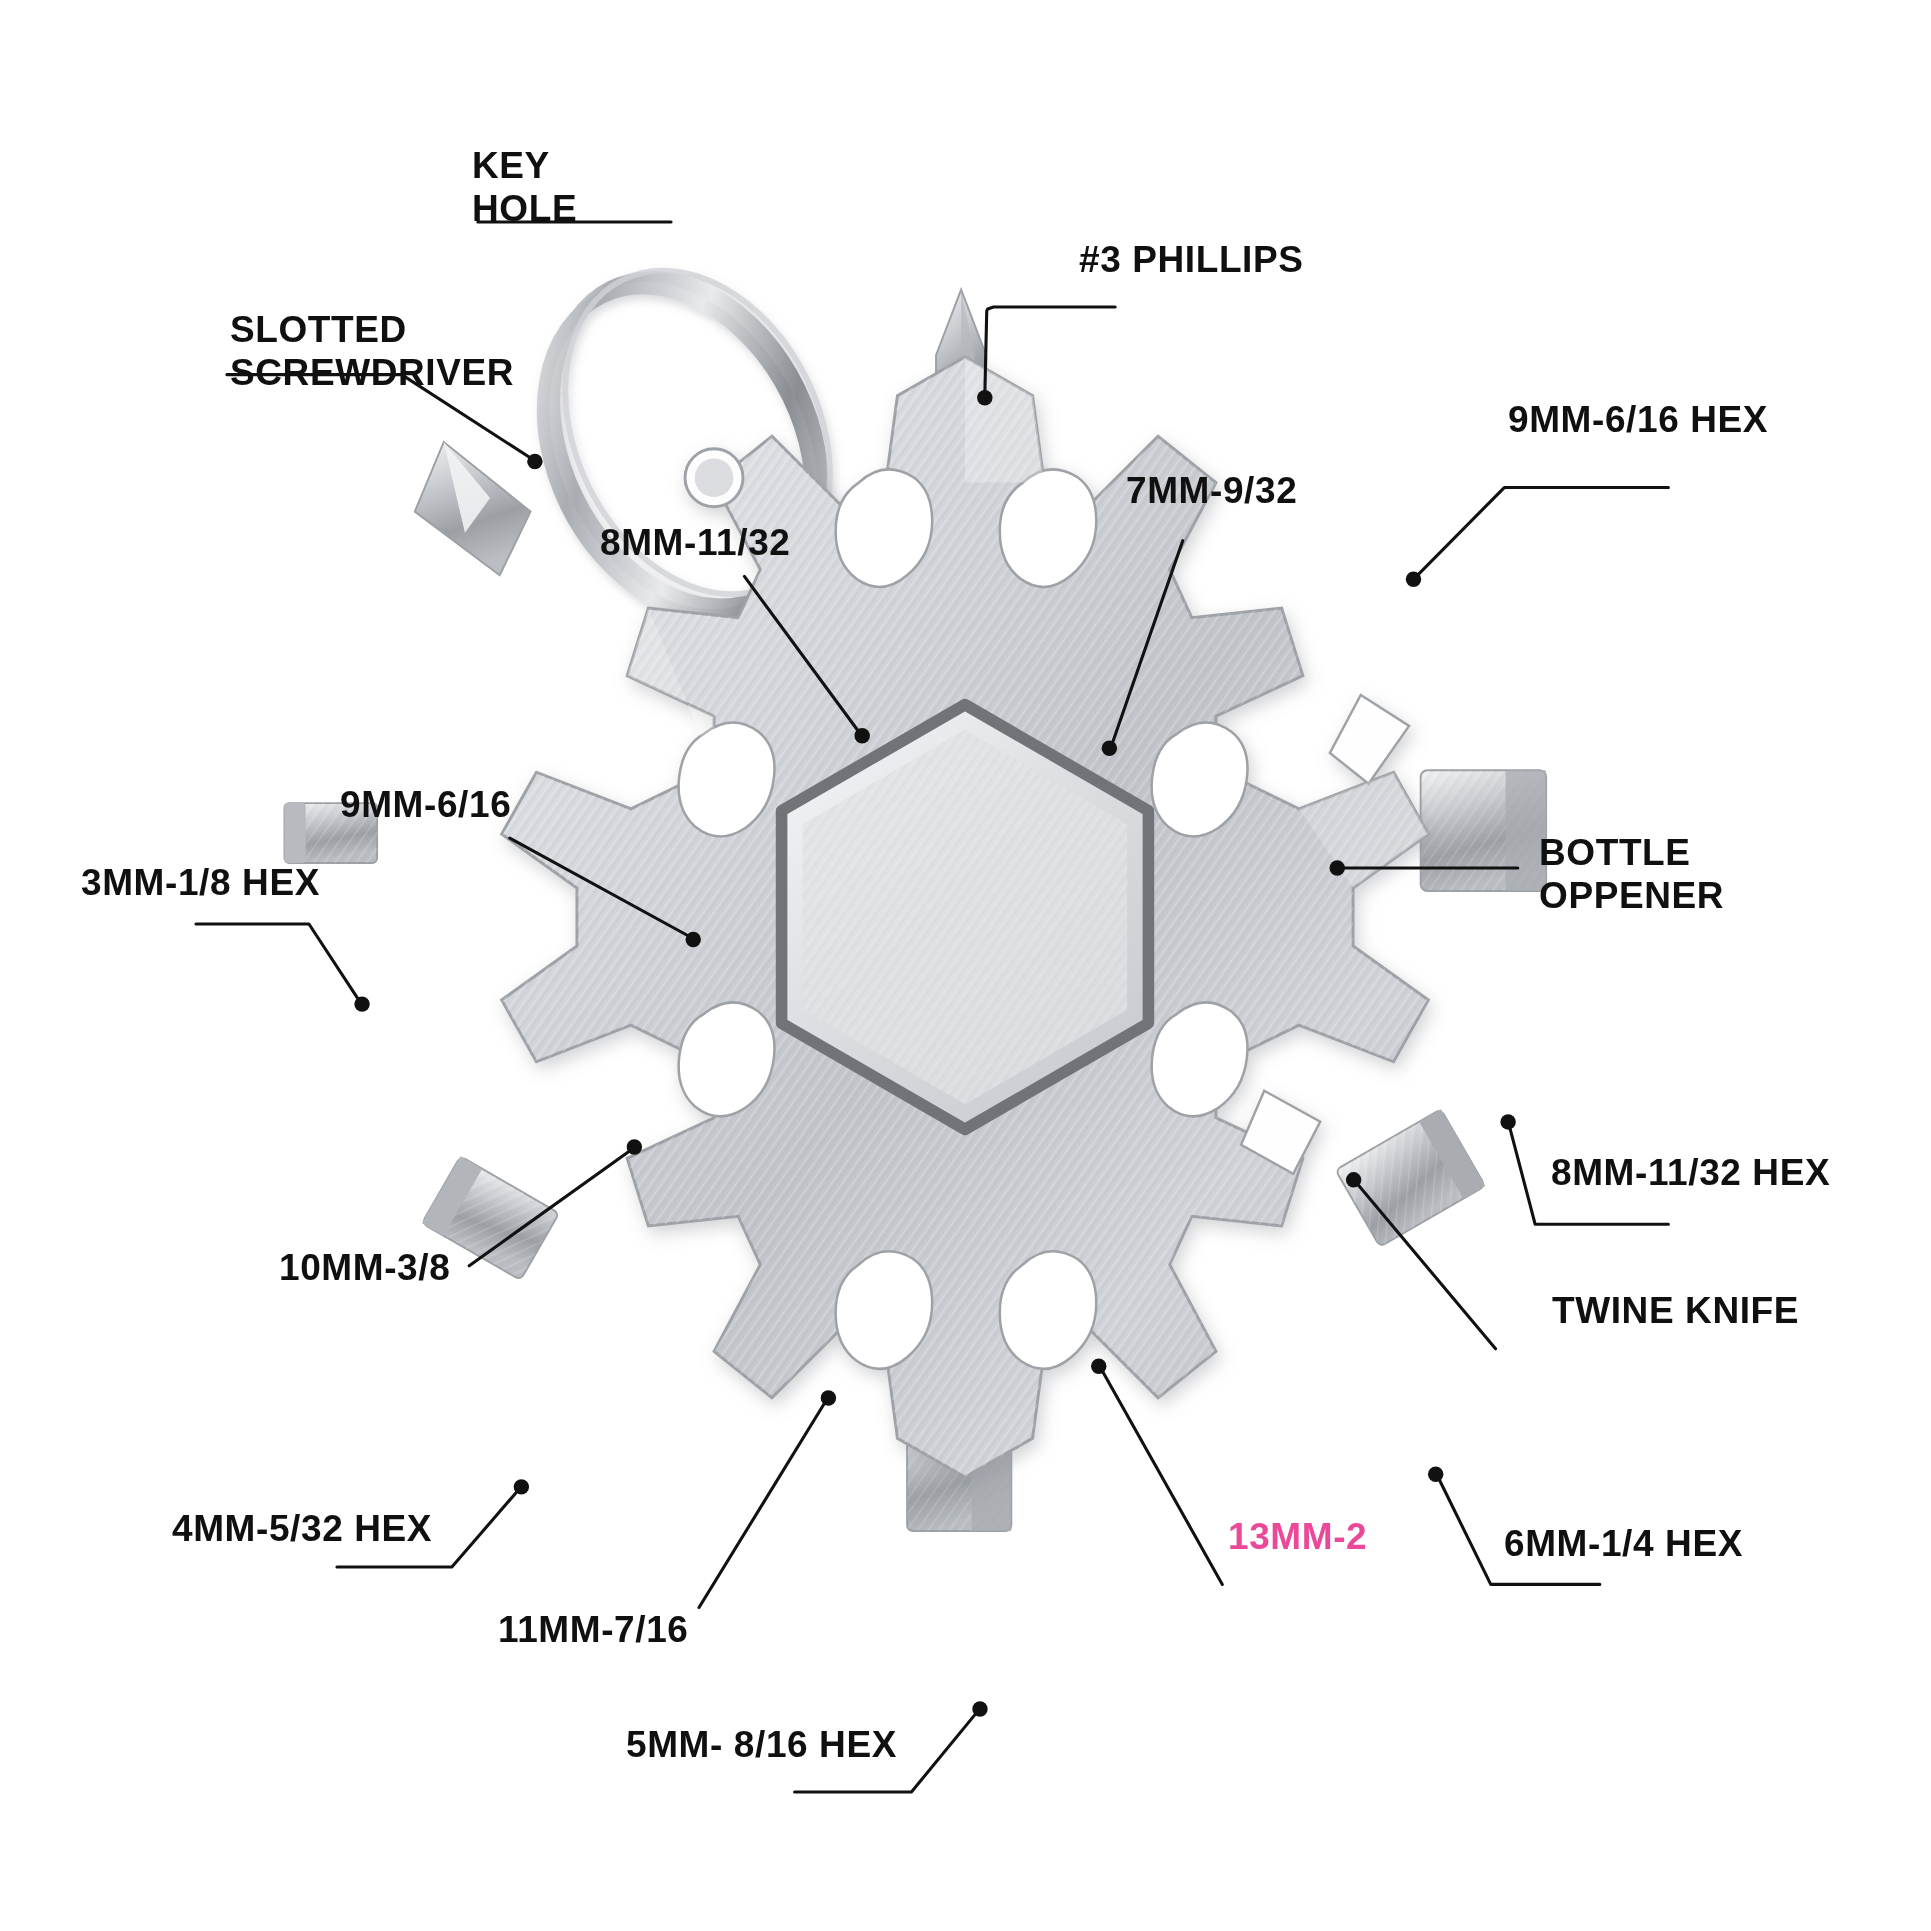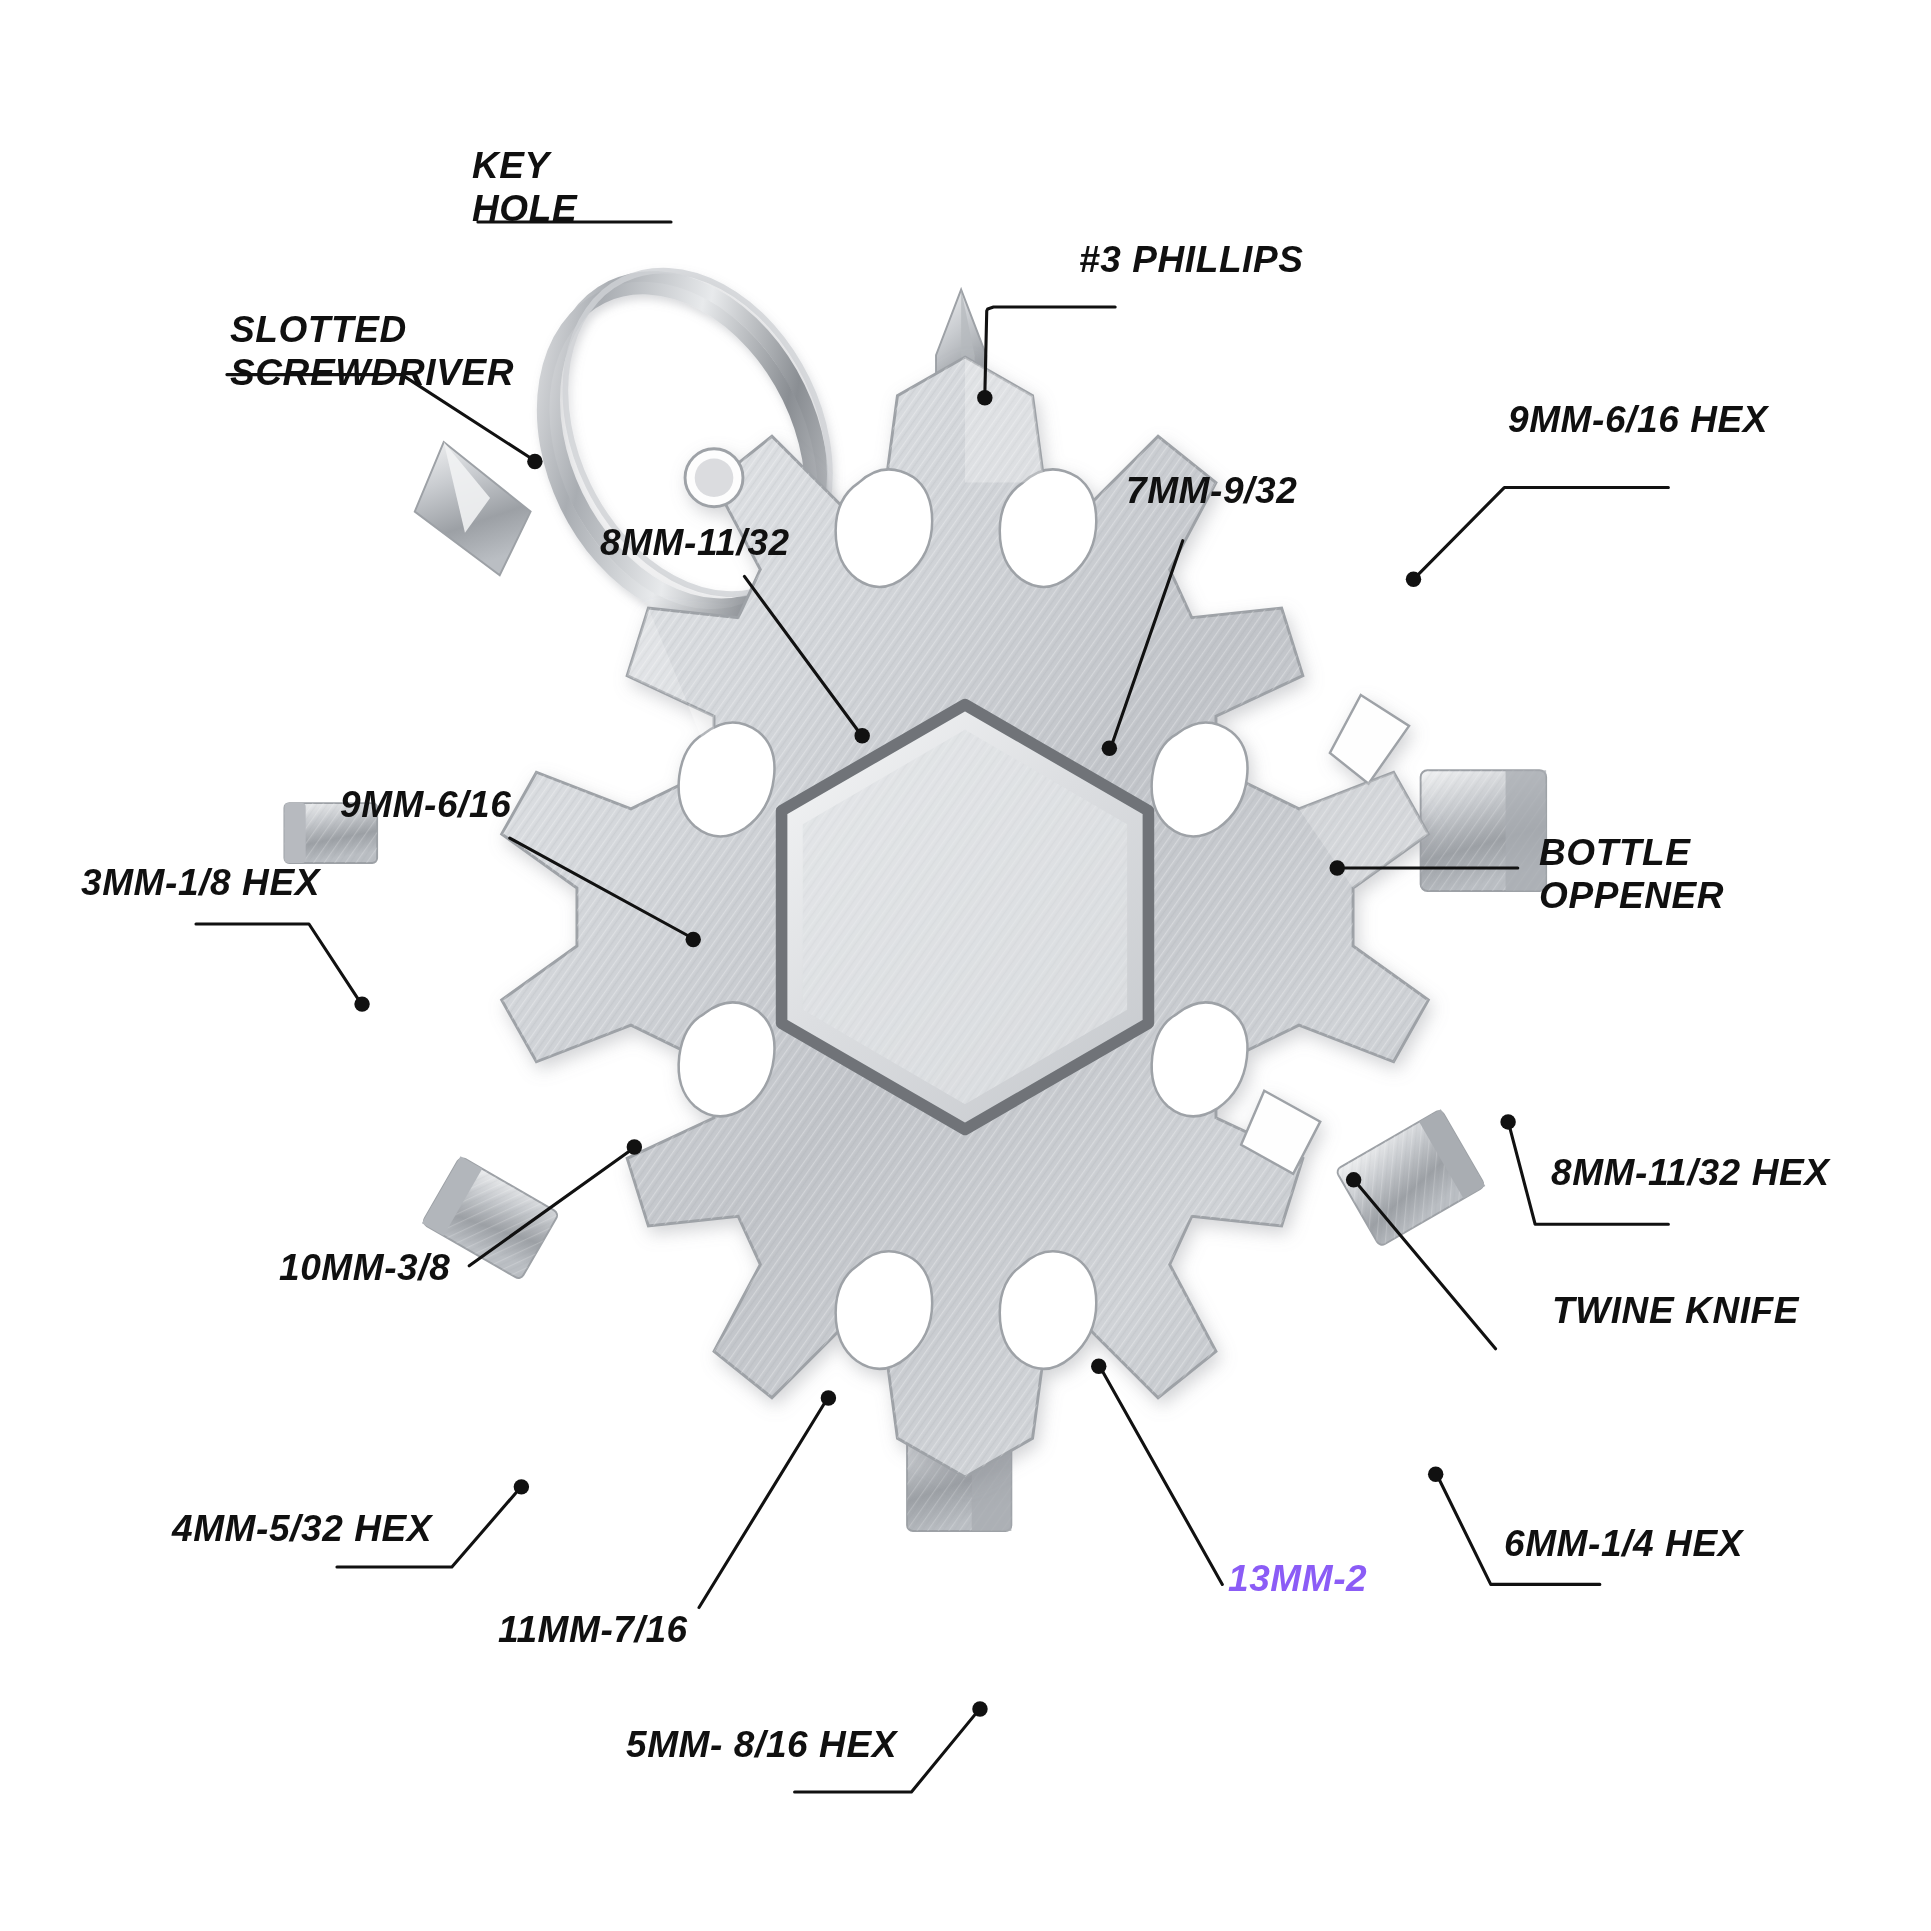--- a/index.html
+++ b/index.html
@@ -14,21 +14,20 @@
   .annot-svg{position:absolute;left:0;top:0;width:1931px;height:1931px;pointer-events:none;}
   .label{
     position:absolute;
     color:#101010;
     font-weight:700;
     font-size:37px;
     letter-spacing:0.6px;
     line-height:1.16;
     white-space:pre;
     font-family:"Liberation Sans", sans-serif;
-    font-style:italic;
   }
   .tool-wrap{
     position:absolute;
     left:241px;top:193px;
     width:1448px;height:1448px;
   }
   .tool-svg{width:100%;height:100%;display:block;}
 </style>
 </head>
 <body>
@@ -238,18 +237,18 @@
       <div class="label" style="left: 333px; top: 784px; color: rgb(16, 16, 16); margin-left: 7px;">9MM-6/16</div>
       <div class="label" style="left: 1539px; top: 832px; color: rgb(16, 16, 16);">BOTTLE
 OPPENER</div>
       <div class="label" style="left: 81px; top: 862px; color: rgb(16, 16, 16);">3MM-1/8 HEX</div>
       <div class="label" style="left: 1551px; top: 1152px; color: rgb(16, 16, 16);">8MM-11/32 HEX</div>
       <div class="label" style="left: 279px; top: 1247px; color: rgb(16, 16, 16);">10MM-3/8</div>
       <div class="label" style="left: 1524px; top: 1290px; color: rgb(16, 16, 16); margin-left: 28px;">TWINE KNIFE</div>
       <div class="label" style="left: 172px; top: 1508px; color: rgb(16, 16, 16);">4MM-5/32 HEX</div>
       <div class="label" style="left: 1504px; top: 1523px; color: rgb(16, 16, 16);">6MM-1/4 HEX</div>
       <div class="label" style="left: 498px; top: 1609px; color: rgb(16, 16, 16);">11MM-7/16</div>
-      <div class="label" style="left: 1228px; top: 1558px; color: #8b5cf6;">13MM-2</div>
+      <div class="label" style="left: 1228px; top: 1516px; color: #ec4899;">13MM-2</div>
       <div class="label" style="left: 626px; top: 1724px; color: rgb(16, 16, 16);">5MM- 8/16 HEX</div>
     </div>
 
 </div>
 
 
 </body></html>

